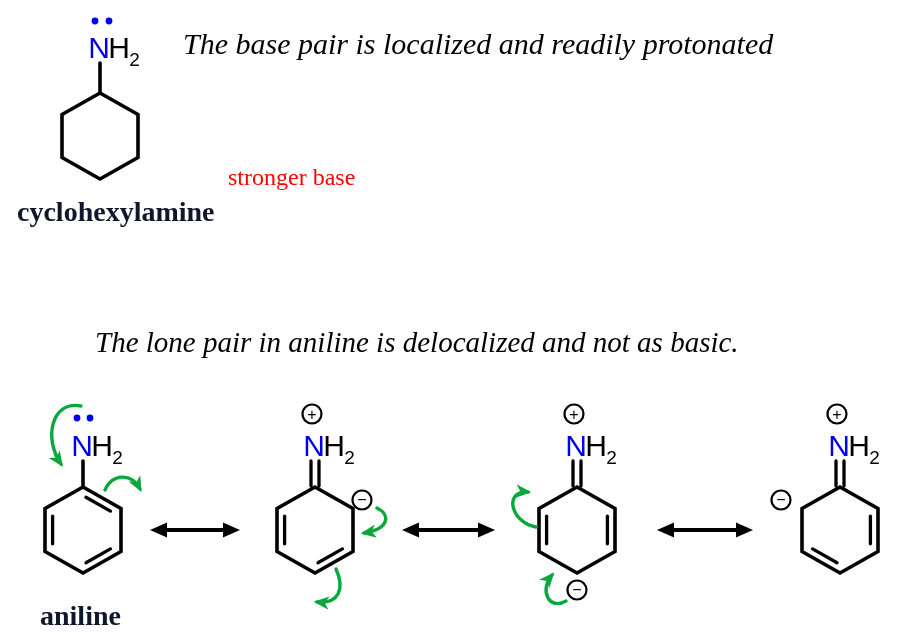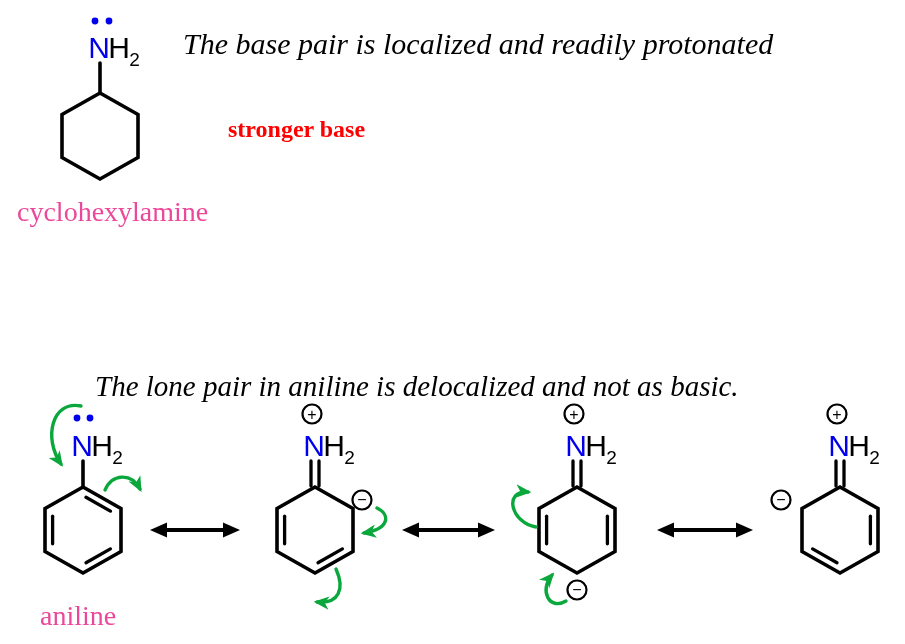--- a/index.html
+++ b/index.html
@@ -1,20 +1,20 @@
 <!DOCTYPE html>
 <html><head>
 <meta charset="utf-8">
 <style>
   html,body{margin:0;padding:0;background:#ffffff;}
   #page-root{position:relative;width:905px;height:644px;background:#ffffff;overflow:hidden;
              font-family:"Liberation Serif", serif;}
   .caption{position:absolute;font-style:italic;color:#000;white-space:nowrap;}
-  .molname{position:absolute;font-weight:normal;color:#ec4899;white-space:nowrap;}
-  .verdict{position:absolute;font-weight:bold;color:#ff0000;white-space:nowrap;}
+  .molname{position:absolute;font-weight:bold;color:#0f172a;white-space:nowrap;}
+  .verdict{position:absolute;font-weight:normal;color:#ff0000;white-space:nowrap;margin-top:48px;}
   svg{position:absolute;left:0;top:0;}
   .bond{stroke:#000000;stroke-width:3.6;fill:none;stroke-linecap:round;}
   .dbond{stroke:#000000;stroke-width:3.3;fill:none;stroke-linecap:round;}
   .garrow{stroke:#0aa83c;stroke-width:3.4;fill:none;stroke-linecap:round;}
   .resline{stroke:#000000;stroke-width:3.8;}
   .reshead{fill:#000000;}
   .atomtxt{font-family:"Liberation Sans", sans-serif;font-size:30px;fill:#000000;text-anchor:middle;}
   .atomtxt.blue{fill:#0000ee;}
   .subtxt{font-family:"Liberation Sans", sans-serif;font-size:19px;fill:#000000;text-anchor:middle;}
   .chargecircle{stroke:#000000;stroke-width:2.2;fill:#ffffff;}
@@ -23,21 +23,21 @@
 </style>
 </head>
 <body>
 
 <div id="page-root">
 
   <div class="caption" style="left:183px;top:27px;font-size:30px;">The base pair is localized and readily protonated</div>
 
   <div class="verdict" style="left:228px;top:116px;font-size:24px;">stronger base</div>
 
-  <div class="caption" style="left:95px;top:326px;font-size:29px;margin-top:44px;">The lone pair in aniline is delocalized and not as basic.</div>
+  <div class="caption" style="left:95px;top:326px;font-size:29px;">The lone pair in aniline is delocalized and not as basic.</div>
 
   <div class="molname" style="left:17px;top:196px;font-size:28px;">cyclohexylamine</div>
 
   <div class="molname" style="left:40px;top:600px;font-size:28px;">aniline</div>
 
   <svg width="905" height="644" viewBox="0 0 905 644">
     <defs>
       <marker id="garrowhead" viewBox="0 0 10 10" refX="7.5" refY="5" markerWidth="16" markerHeight="16" markerUnits="userSpaceOnUse" orient="auto">
         <path d="M0,0.8 L9.6,5 L0,9.2 L2.6,5 Z" fill="#0aa83c"></path>
       </marker>

